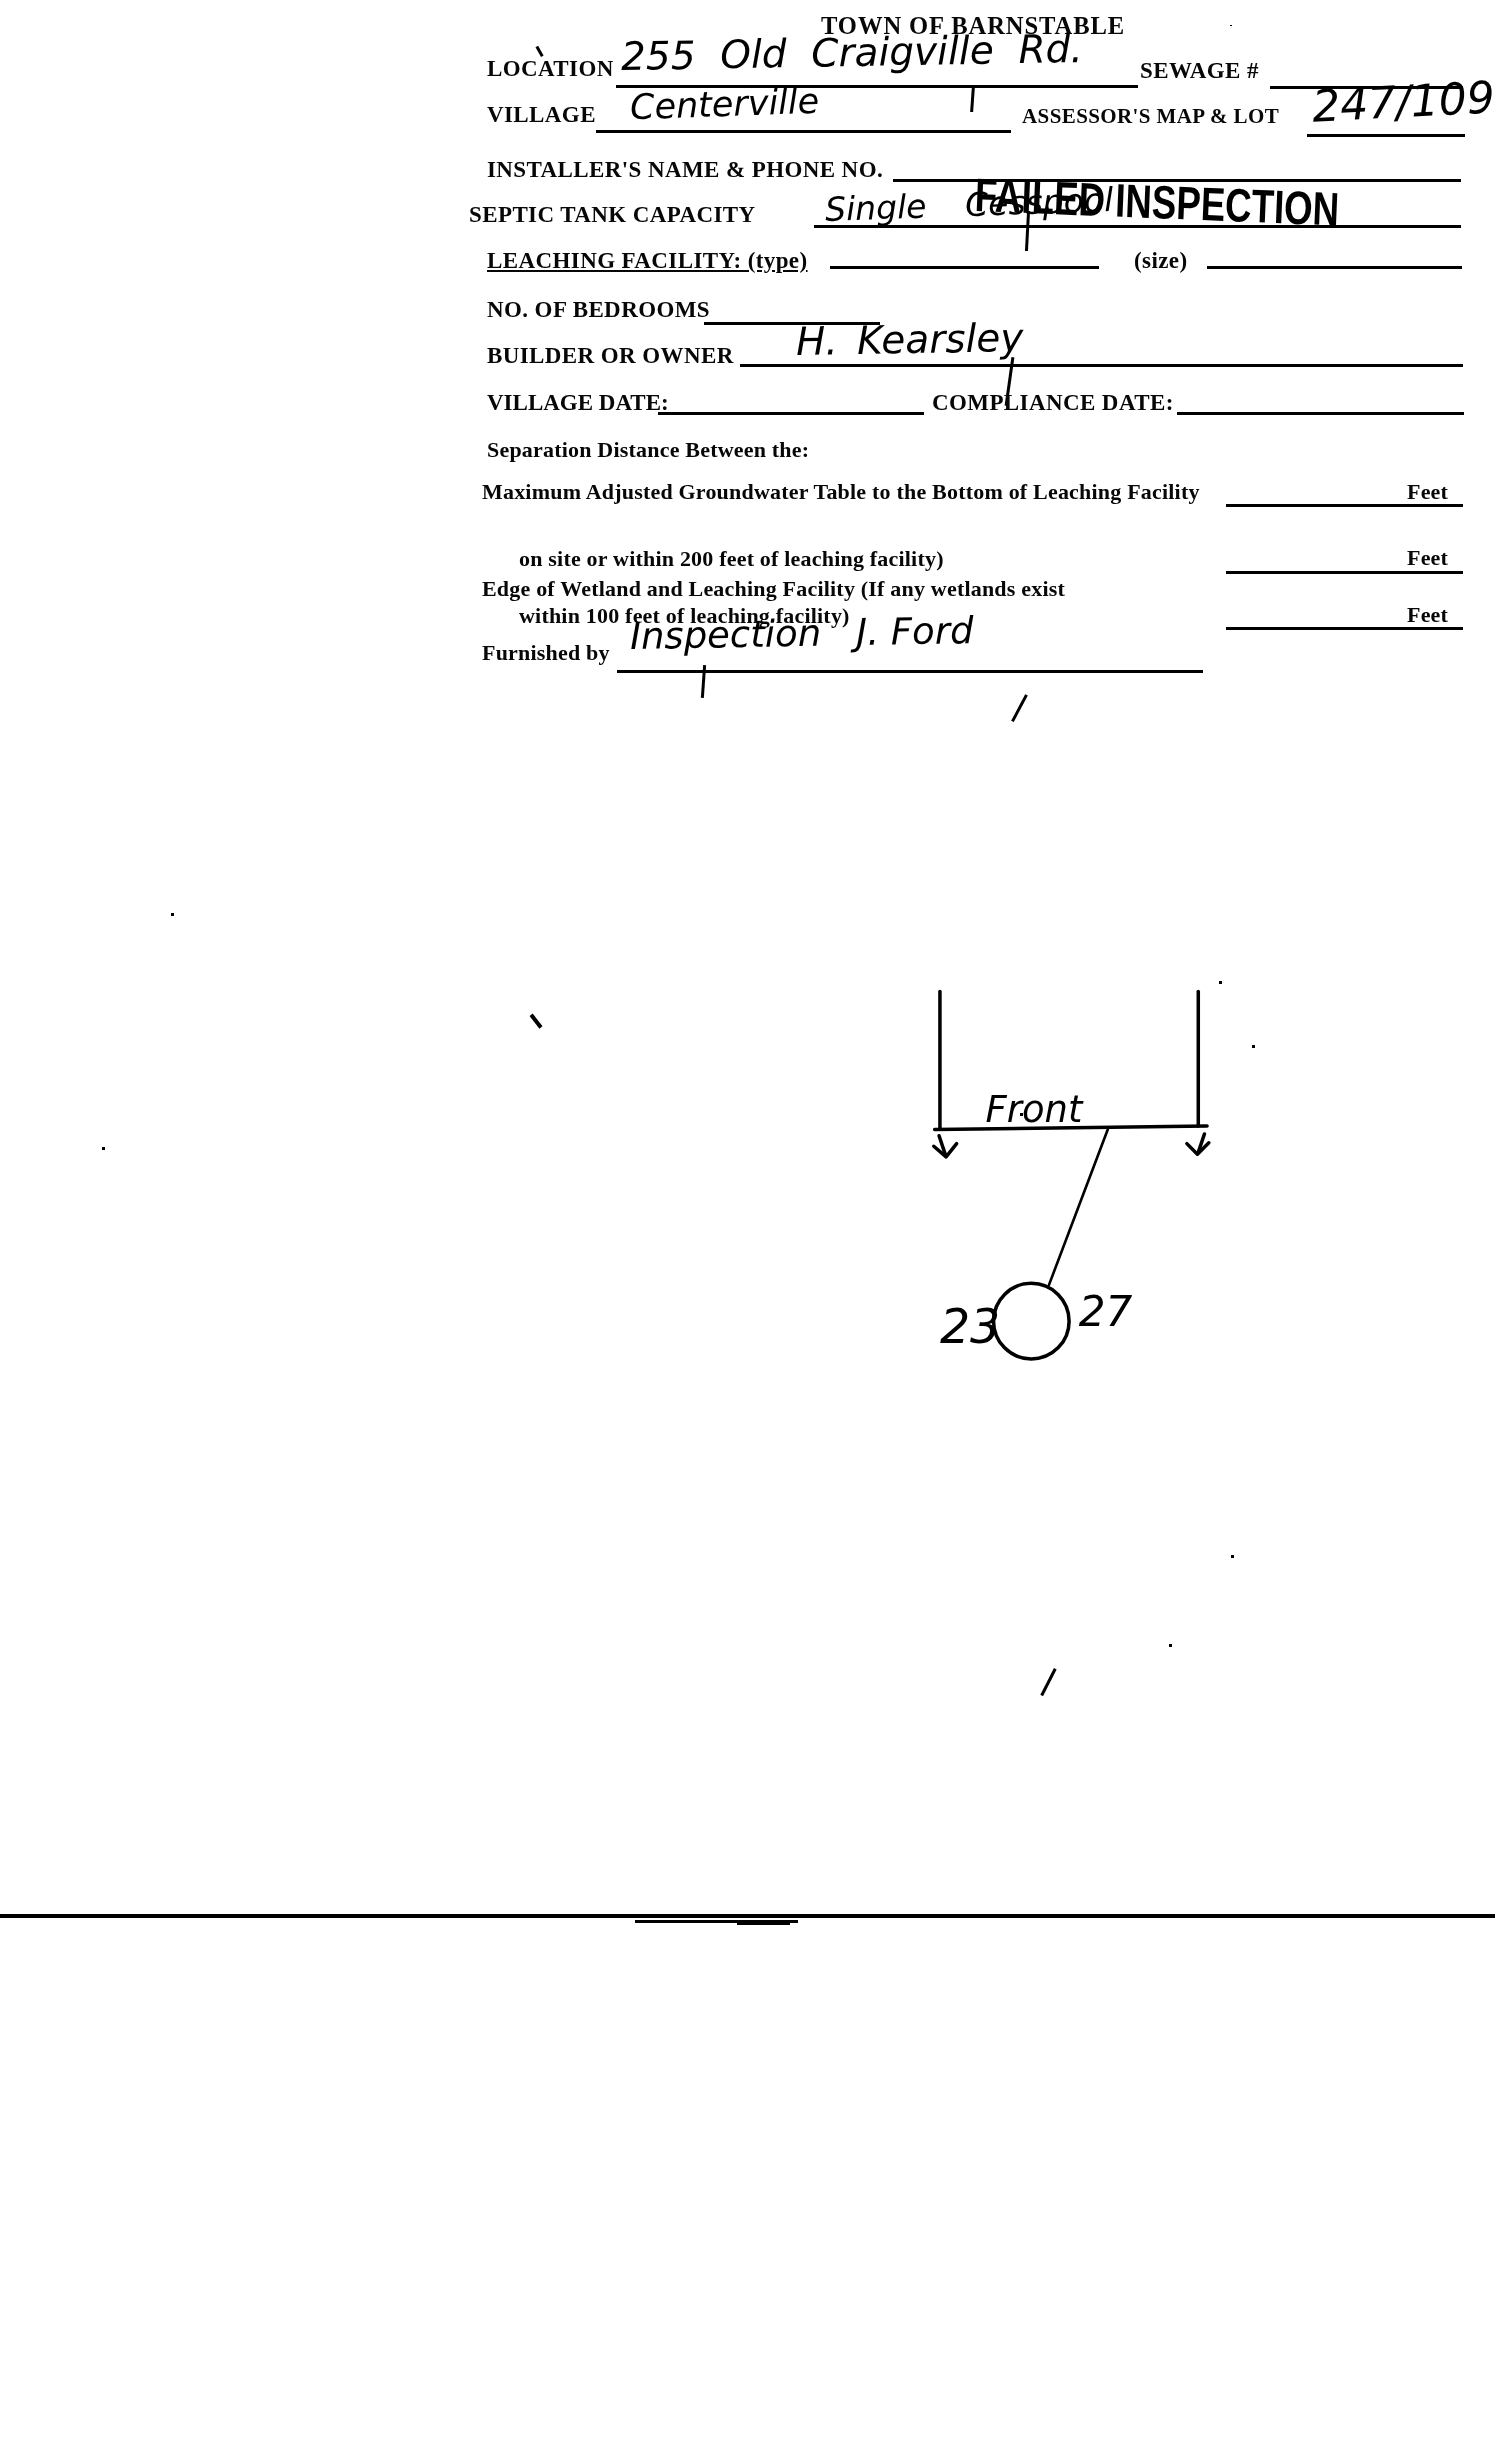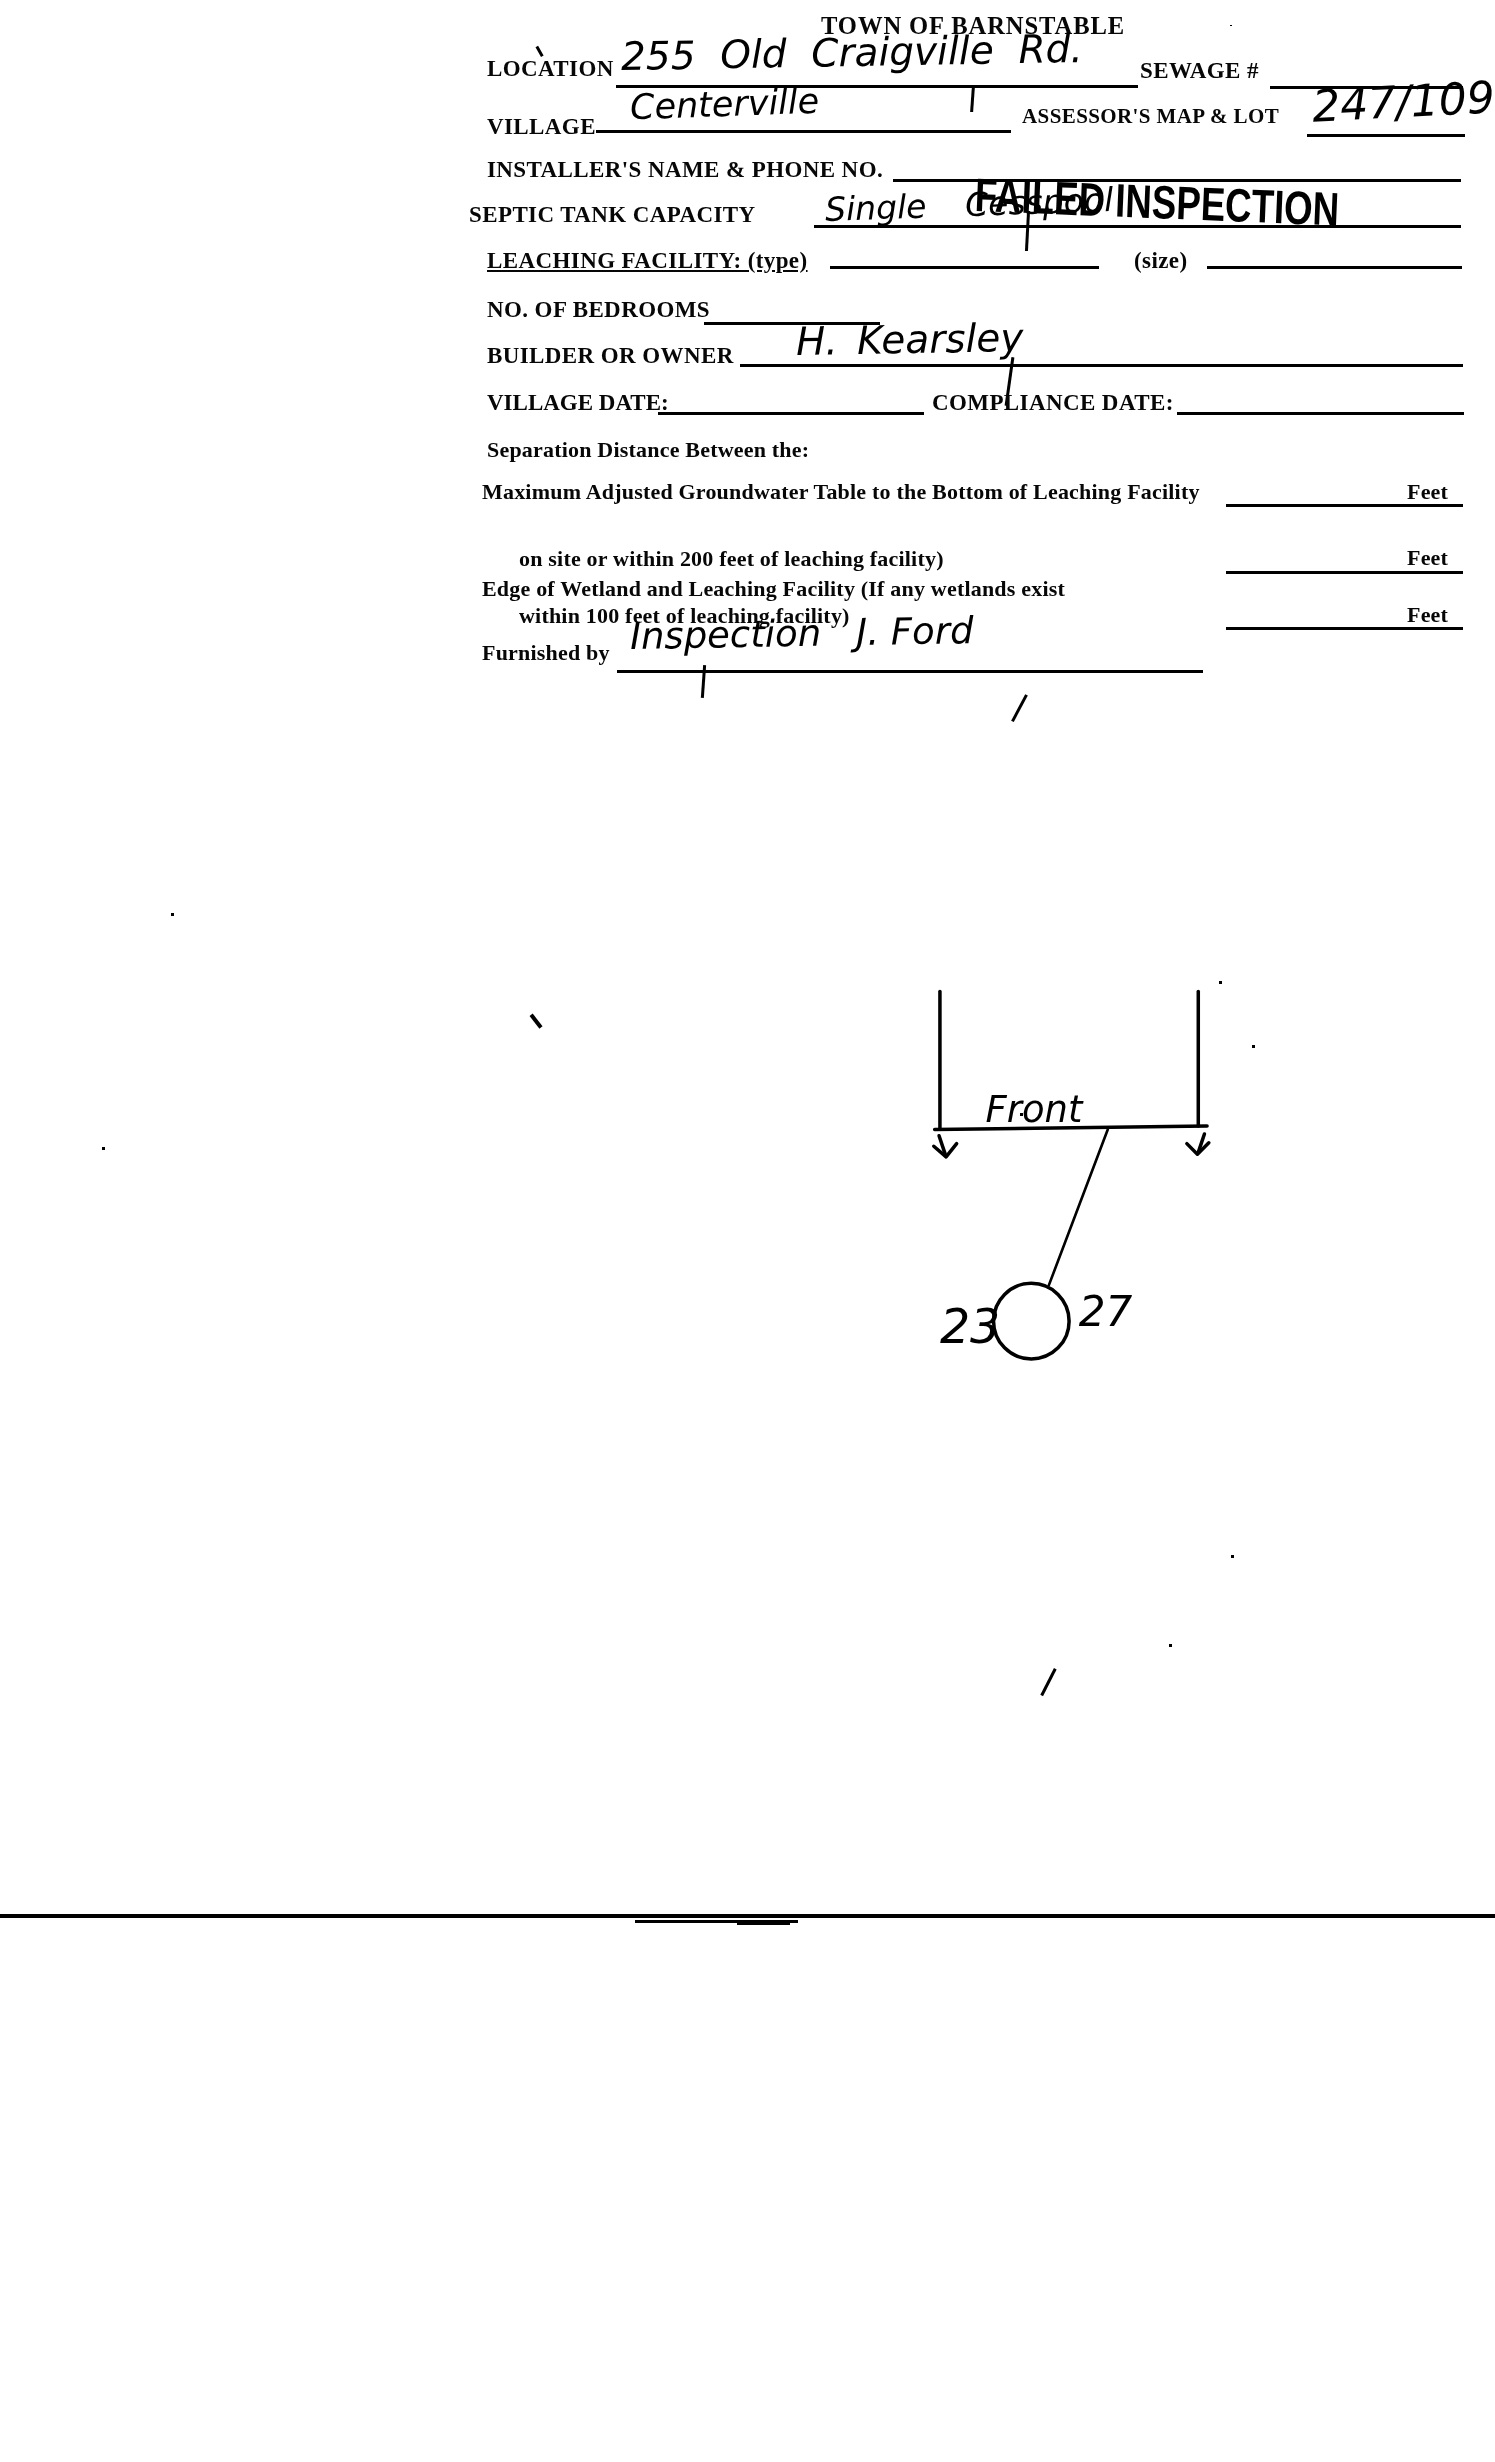--- a/index.html
+++ b/index.html
@@ -75,21 +75,21 @@
   <div class="lbl" style="left:821px;top:12.3px;font-size:24.6px;letter-spacing:0.9px;text-align:center;">TOWN OF BARNSTABLE</div>
 
   <div class="stroke" style="left:538px;top:46px;width:2.6px;height:10.6px;transform:rotate(-30deg);"></div>
   <div class="lbl" style="left:487px;top:56px;">LOCATION</div>
   <div class="hw" style="left:621px;top:30px;font-size:39px;transform:rotate(-1deg);">255  Old  Craigville  Rd.</div>
   <div class="uline" style="left:616px;top:85px;width:522px;"></div>
   <div class="stroke" style="left:971px;top:87px;width:2.6px;height:24.6px;transform:rotate(4deg);"></div>
   <div class="lbl" style="left:1140px;top:58px;">SEWAGE #</div>
   <div class="uline" style="left:1270px;top:86px;width:193px;"></div>
 
-  <div class="lbl" style="left:487px;top:114px;">VILLAGE</div>
+  <div class="lbl" style="left:487px;top:102px;">VILLAGE</div>
   <div class="hw" style="left:630px;top:84px;font-size:35px;transform:rotate(-2deg);">Centerville</div>
   <div class="uline" style="left:596px;top:130px;width:415px;"></div>
   <div class="lbl" style="left:1022px;top:104px;font-size:21px;">ASSESSOR'S MAP &amp; LOT</div>
   <div class="hw" style="left:1312px;top:76px;font-size:44px;transform:rotate(-3deg);">247/109</div>
   <div class="uline" style="left:1307px;top:134px;width:158px;"></div>
 
   <div class="lbl" style="left:487px;top:157px;">INSTALLER'S NAME &amp; PHONE NO.</div>
   <div class="uline" style="left:893px;top:179px;width:568px;"></div>
 
   <div class="lbl" style="left:469px;top:202px;">SEPTIC TANK CAPACITY</div>

